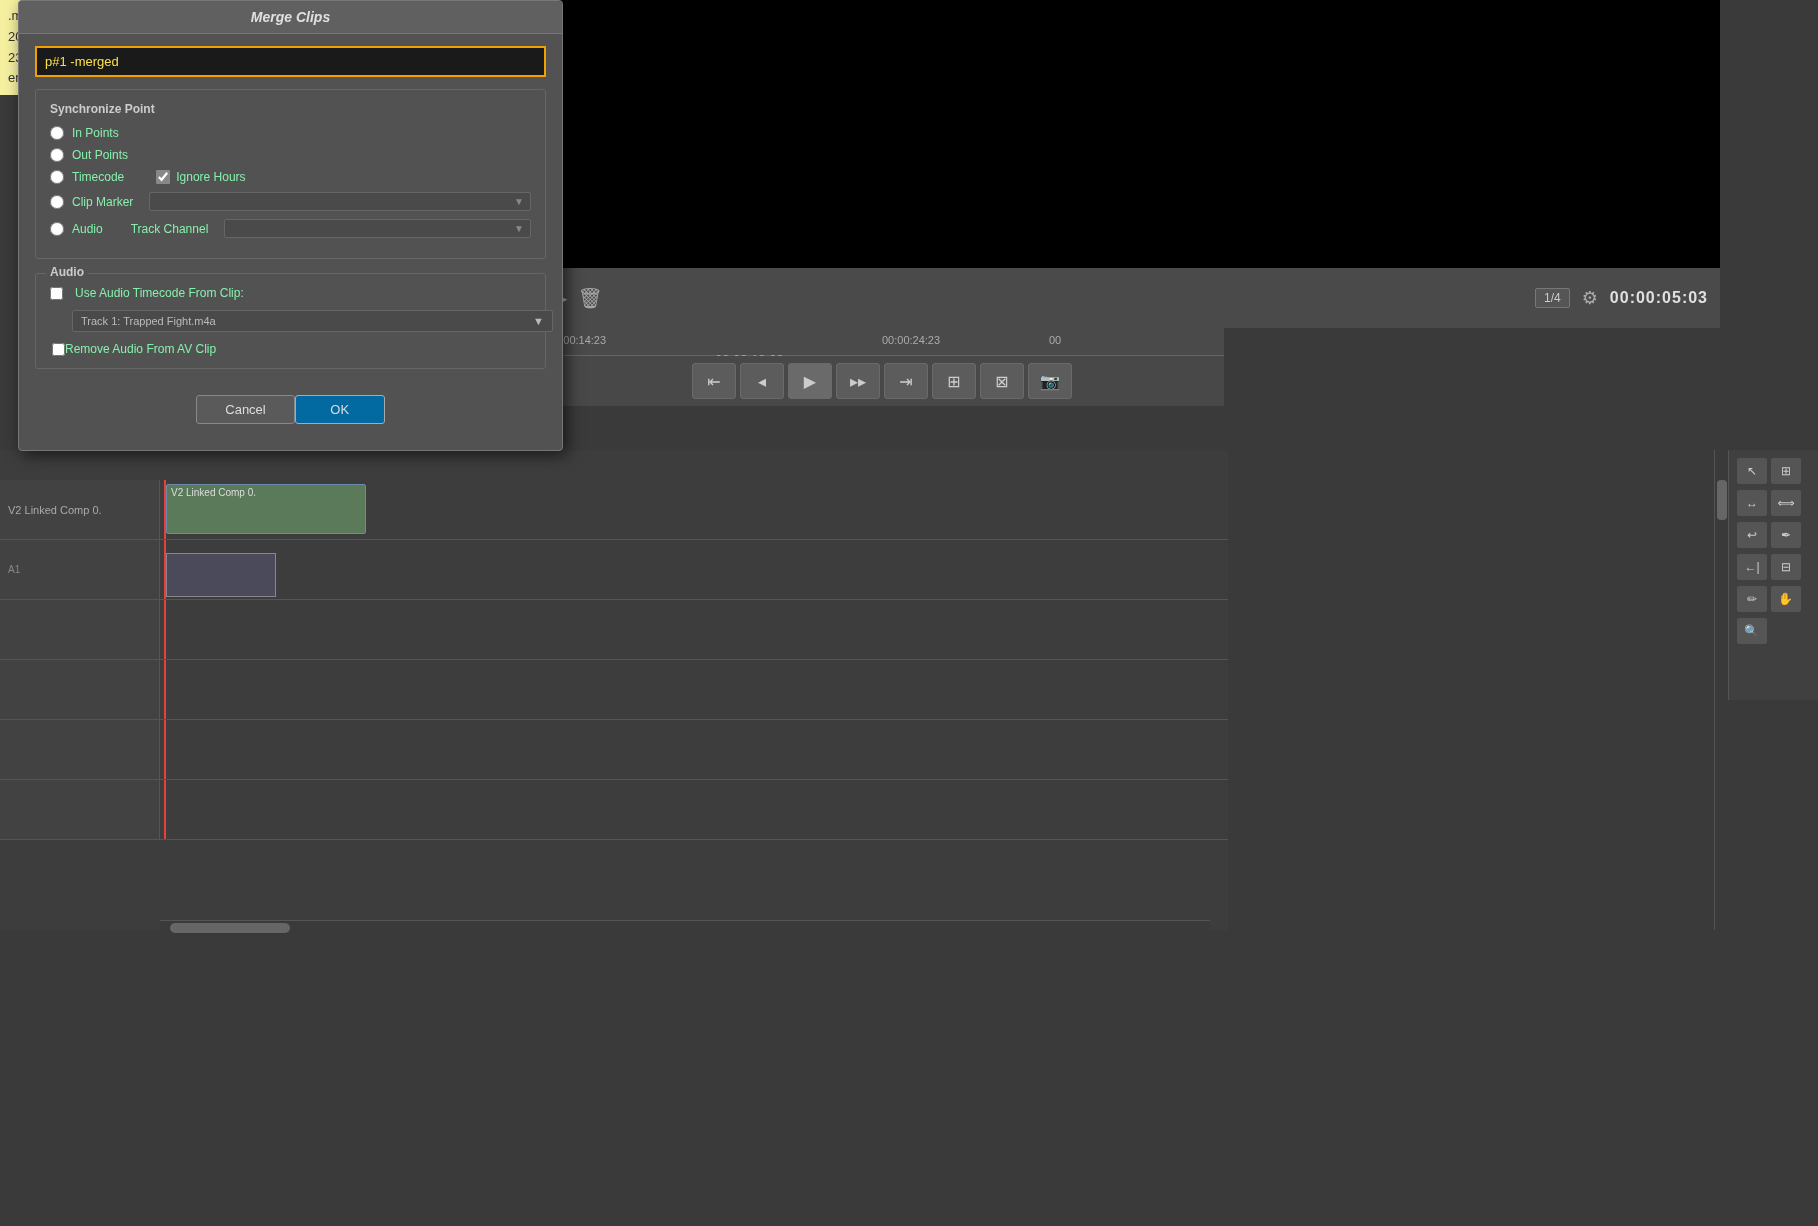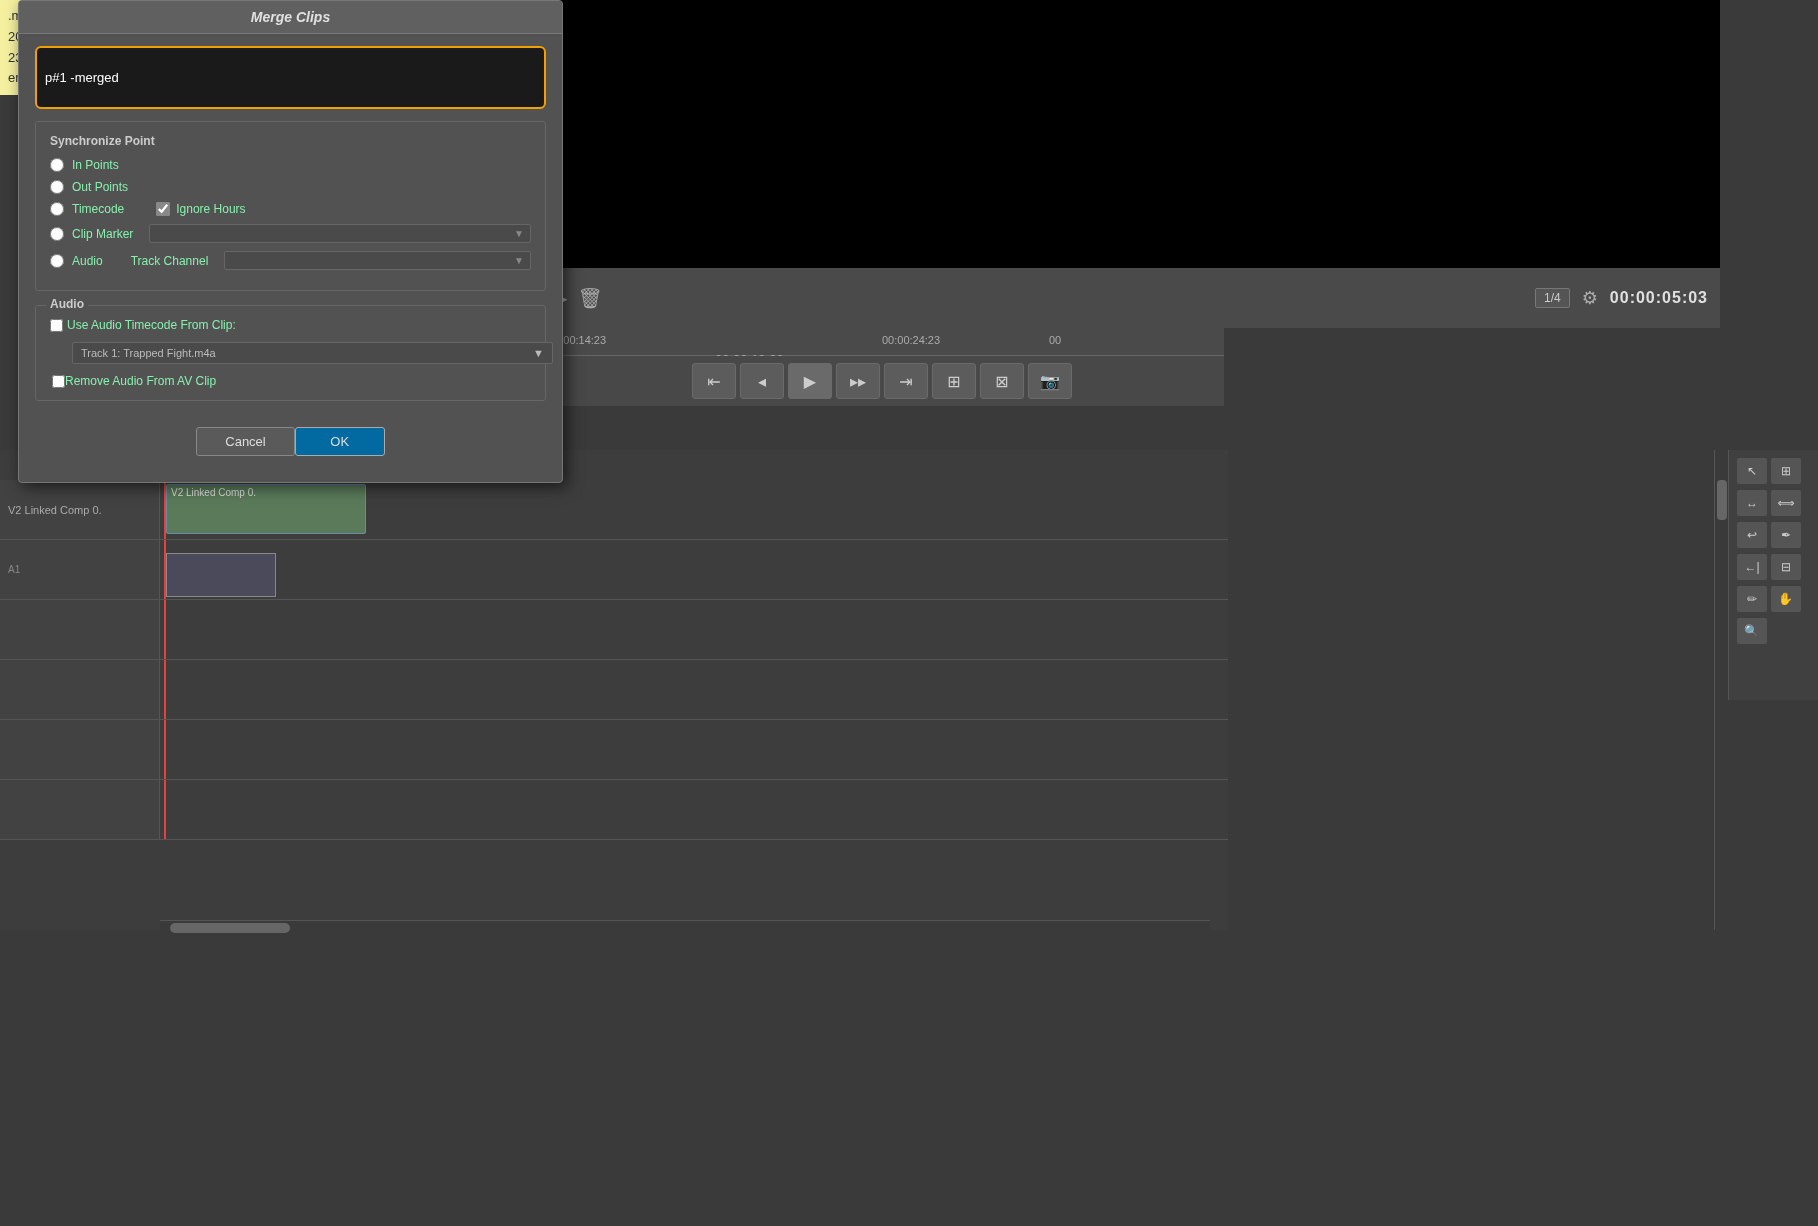--- a/index.html
+++ b/index.html
@@ -258,24 +258,24 @@
     }
 
     .dialog-body {
       padding: 12px 16px;
     }
 
     .dialog-name-input {
       width: 100%;
       background: #1a1a1a;
       border: 2px solid #f0a000;
-      color: #ffffff;
+      color: #fde047;
       font-size: 13px;
-      padding: 22px 8px;
-      border-radius: 6px;
+      padding: 6px 8px;
+      border-radius: 0;
       outline: none;
       margin-bottom: 12px;
     }
 
     .sync-group {
       border: 1px solid #666;
       border-radius: 3px;
       padding: 12px 14px;
       margin-bottom: 14px;
     }
@@ -353,21 +353,21 @@
       background: #525252;
       padding: 0 4px;
       color: #ccc;
       font-size: 12px;
       font-weight: bold;
     }
 
     .audio-checkbox-row {
       display: flex;
       align-items: center;
-      gap: 4px;
+      gap: 12px;
       margin-bottom: 10px;
     }
 
     .audio-dropdown {
       background: #4a4a4a;
       border: 1px solid #666;
       color: #bbb;
       font-size: 11px;
       padding: 4px 8px;
       border-radius: 2px;

